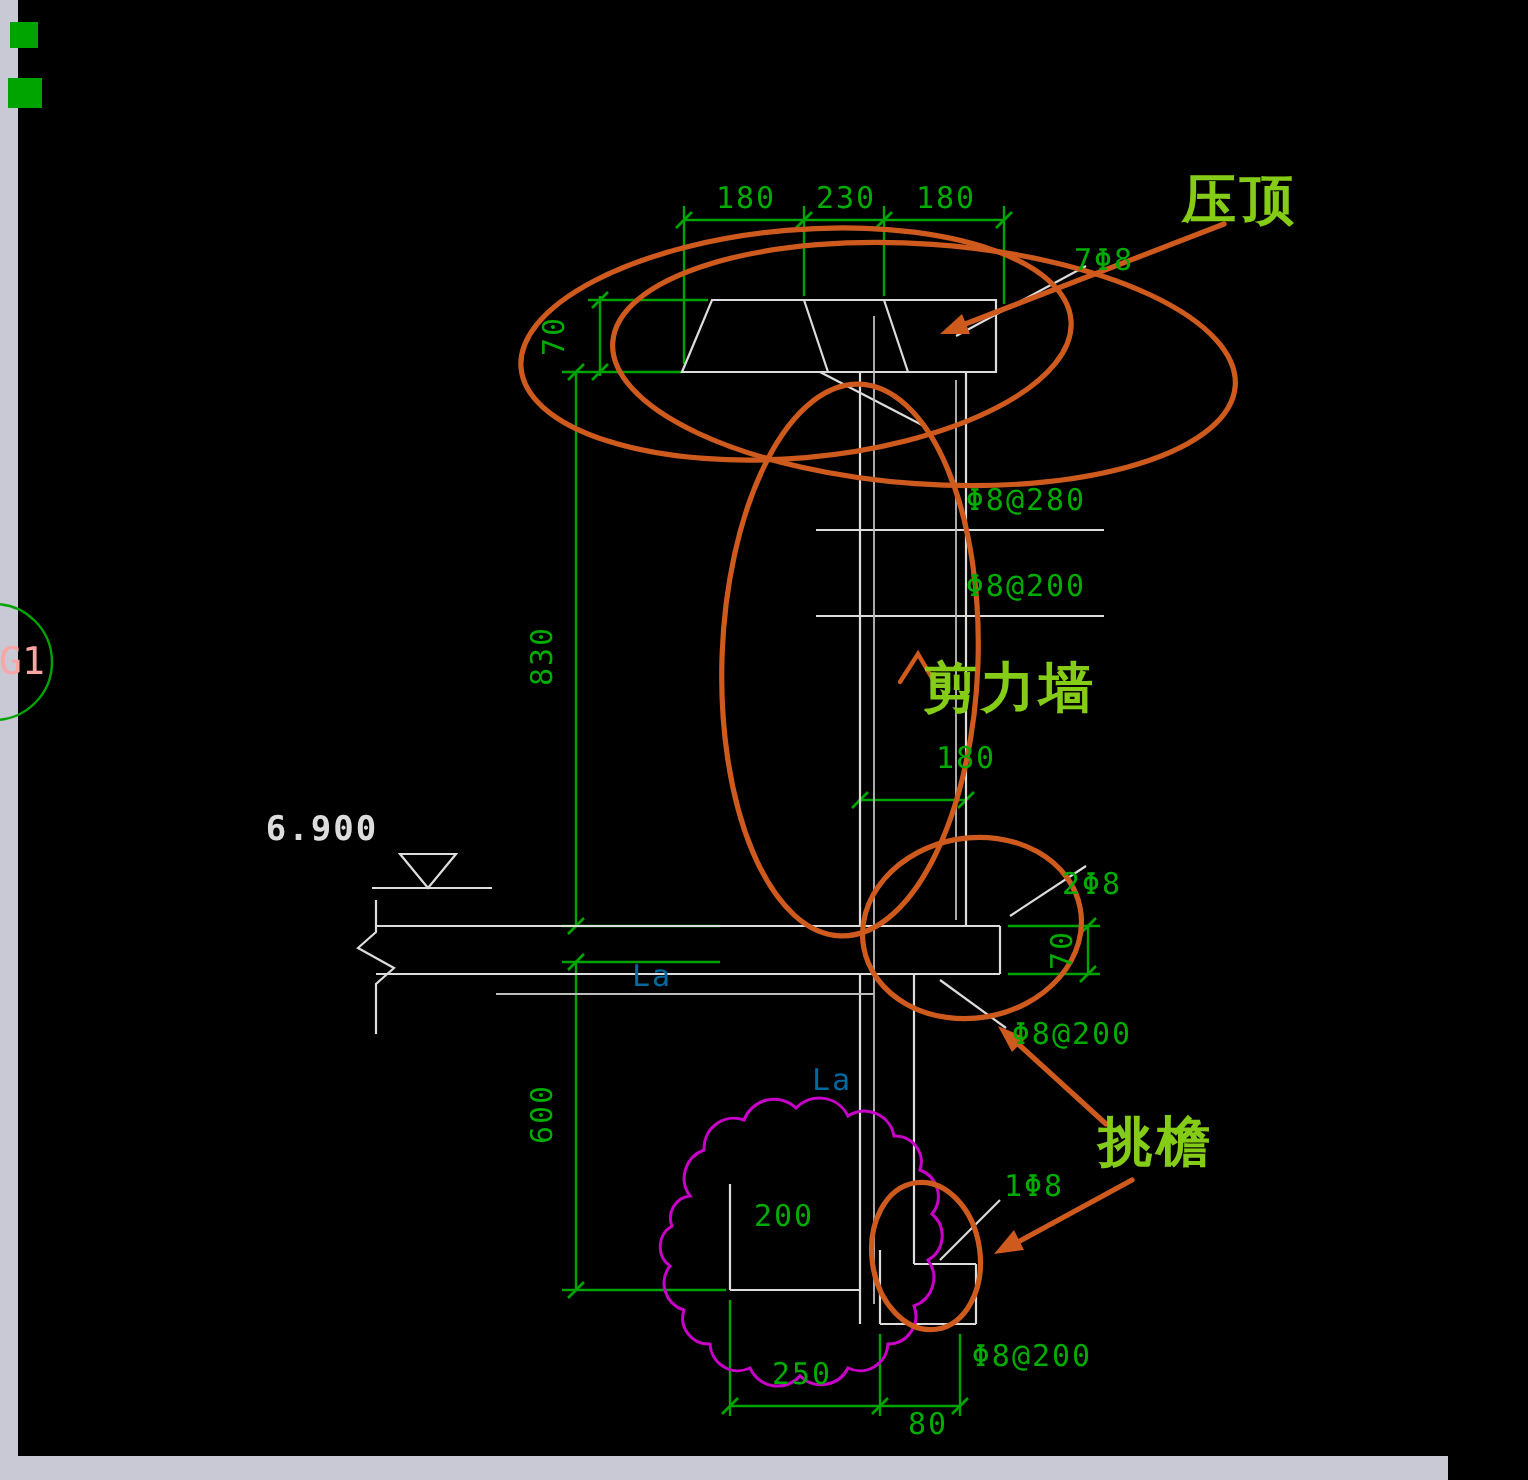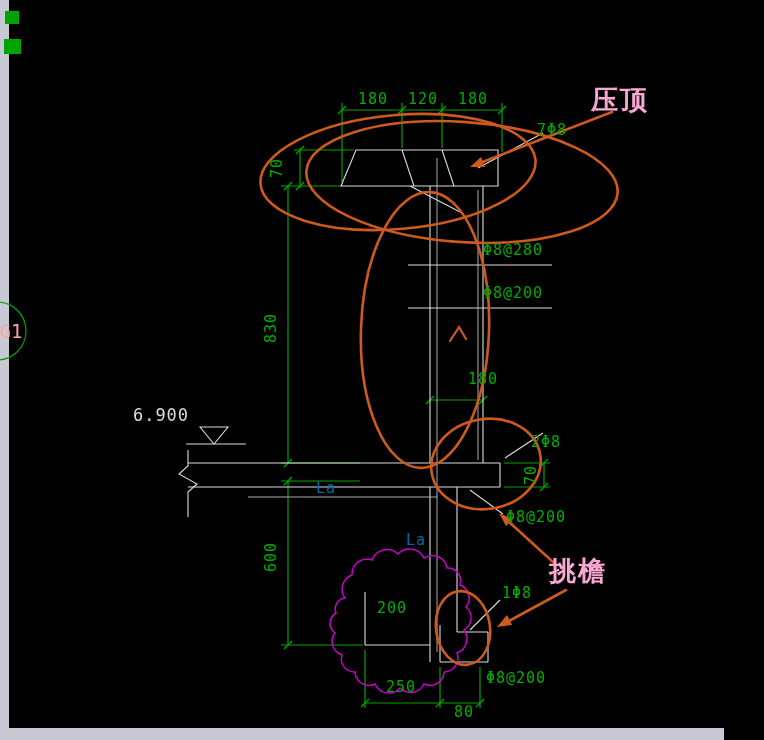--- a/index.html
+++ b/index.html
@@ -11,24 +11,24 @@
   .strip-left{left:0;top:0;width:9px;height:740px;}
   .strip-bottom{left:0;top:728px;width:764px;height:12px;}
   svg.layer{position:absolute;left:0;top:0;}
   .lbl{
     position:absolute;transform:translate(-50%,-50%);
     font-size:15px;letter-spacing:1px;color:#00ac00;white-space:nowrap;
     font-family:"DejaVu Sans Mono",monospace;
   }
   .rot{transform:translate(-50%,-50%) rotate(-90deg);}
   .white{color:#0369a1;}
-  .lvl{color:#dcdcdc;font-size:17px;}
+  .lvl{color:#dcdcdc;font-size:17px;font-weight:bold;}
   .g1{color:#fca5a5;font-size:19px;letter-spacing:0;}
   .orange{
-    color:#f9a8d4;font-size:27px;letter-spacing:2px;
+    color:#84cc16;font-size:27px;letter-spacing:2px;
     font-family:"DejaVu Sans",sans-serif;font-weight:bold;
   }
 </style>
 </head>
 <body>
 
 <div class="canvas">
 
   <div class="edge-strip strip-left"></div>
   <div class="edge-strip strip-bottom"></div>
@@ -112,21 +112,21 @@
       <polygon points="499,513 513,519 506,526" fill="#cf5a1e" stroke="none"></polygon>
 
       <path d="M566,590 L509,621"></path>
       <polygon points="497,627 507,615 512,625" fill="#cf5a1e" stroke="none"></polygon>
 
       <path d="M450,341 L459,327 L466,339" stroke-width="2.2"></path>
     </g>
   </svg>
 
   <div class="lbl" style="left:373px;top:99px">180</div>
-  <div class="lbl" style="left:423px;top:99px">120</div>
+  <div class="lbl" style="left:423px;top:99px">230</div>
   <div class="lbl" style="left:473px;top:99px">180</div>
 
   <div class="lbl" style="left:552px;top:130px">7Φ8</div>
 
   <div class="lbl rot" style="left:277px;top:168px">70</div>
 
   <div class="lbl" style="left:513px;top:250px">Φ8@280</div>
   <div class="lbl" style="left:513px;top:293px">Φ8@200</div>
 
   <div class="lbl rot" style="left:271px;top:328px">830</div>
@@ -149,15 +149,16 @@
   <div class="lbl" style="left:392px;top:608px">200</div>
   <div class="lbl" style="left:517px;top:593px">1Φ8</div>
 
   <div class="lbl" style="left:401px;top:687px">250</div>
   <div class="lbl" style="left:464px;top:712px">80</div>
   <div class="lbl" style="left:516px;top:678px">Φ8@200</div>
 
   <div class="lbl g1" style="left:11px;top:331px">G1</div>
 
   <div class="lbl orange" style="left:620px;top:100px">压顶</div>
+  <div class="lbl orange" style="left:505px;top:344px">剪力墙</div>
   <div class="lbl orange" style="left:578px;top:571px">挑檐</div>
 
 </div>
 
 </body></html>

